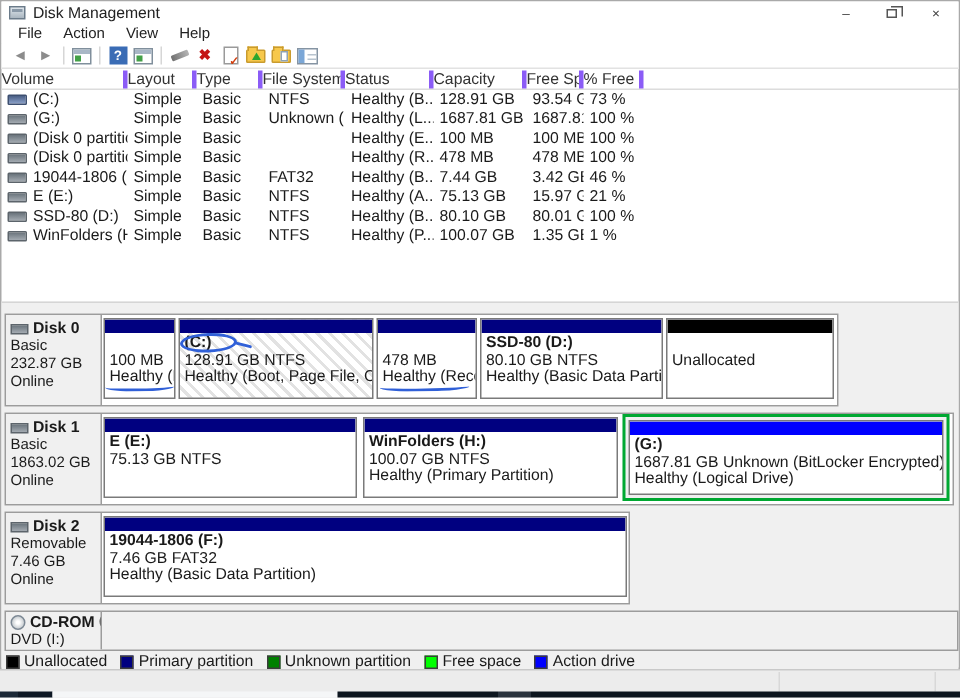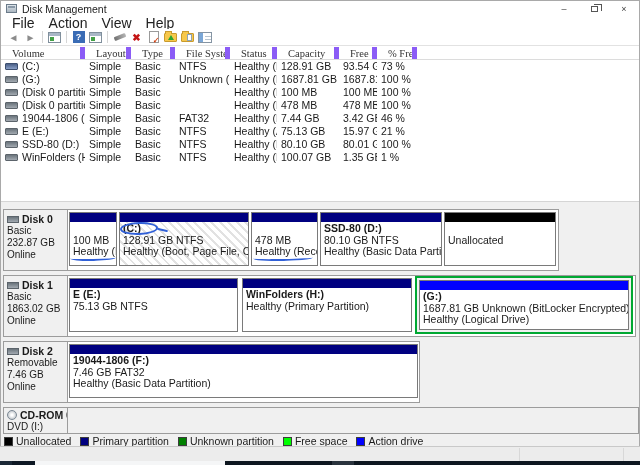--- a/index.html
+++ b/index.html
@@ -18,21 +18,21 @@
   .app-icon { width:11px; height:9px; border:1px solid #6b7b8a; background:linear-gradient(#dfe6ec,#aab6c0); position:relative; margin-right:5px; }
   .app-icon::after { content:""; position:absolute; left:1px; right:1px; top:1px; height:2px; background:#8a99a8; }
   .title-text { font-size:10.5px; color:#222; }
   .win-controls { position:absolute; right:0; top:0; height:15px; display:flex; }
   .wc { width:30px; height:15px; display:flex; align-items:center; justify-content:center; font-size:9px; color:#444; }
   .ic-restore { width:7px; height:6px; border:1px solid #555; background:#fff; position:relative; }
   .ic-restore::before { content:""; position:absolute; left:2px; top:-3px; width:7px; height:6px; border:1px solid #555; border-bottom:none; border-left:none; }
 
   
   .menubar { position:absolute; left:0; top:15px; width:100%; height:13px; background:#fff; display:flex; align-items:center; padding-left:4px; }
-  .menu-item { font-size:14px; padding:0 7px; color:#222; }
+  .menu-item { font-size:10px; padding:0 7px; color:#222; }
 
   
   .toolbar { position:absolute; left:0; top:28px; width:100%; height:17px; background:#fff; border-bottom:1px solid #e2e2e2; display:flex; align-items:center; padding-left:4px; }
   .tbtn { height:15px; min-width:17px; display:flex; align-items:center; justify-content:center; }
   .tsep { width:1px; height:12px; background:#d6d6d6; margin:0 3px; }
   .arrow-glyph { font-size:10px; color:#8c8c8c; line-height:15px; }
   .ic-window { width:13px; height:11px; border:1px solid #808f9c; background:#fff; position:relative; display:inline-block; }
   .w-top { position:absolute; top:0; left:0; right:0; height:3px; background:#a9b7c6; }
   .w-green { position:absolute; bottom:1px; left:1px; width:4px; height:4px; background:#43a047; }
   .ic-help { width:12px; height:12px; background:#3a6cb5; color:#fff; font-weight:bold; font-size:9px; text-align:center; line-height:12px; display:inline-block; }
@@ -46,23 +46,23 @@
   .f-doc { position:absolute; right:1px; top:0px; width:5px; height:7px; background:#fff; border:1px solid #8fa3b5; }
   .ic-details { width:14px; height:11px; border:1px solid #8594a3; background:#fff; position:relative; display:inline-block; }
   .ic-details .d-col { position:absolute; left:0; top:0; bottom:0; width:4px; background:#7ba7d7; }
   .ic-details .d-l1 { position:absolute; left:6px; top:3px; width:6px; height:1px; background:#b8c4cf; }
   .ic-details .d-l2 { position:absolute; left:6px; top:6px; width:6px; height:1px; background:#b8c4cf; }
 
   
   .table { position:absolute; left:0; top:46px; width:100%; }
   .thead, .trow { display:flex; height:13px; line-height:13px; font-size:10.5px; white-space:nowrap; }
   .thead { color:#333; border-bottom:1px solid #dcdcdc; }
-  .th { padding-left:11px; border-right:5px solid #8b5cf6; overflow:hidden;font-family:Liberation Serif, serif; }
+  .th { padding-left:0; border-right:3px solid #8b5cf6; overflow:hidden; }
   .td { padding-left:4px; overflow:hidden; }
-  .c0{width:84px}.c1{width:46px}.c2{width:44px}.c3{width:55px}.c4{width:47px}.c5{width:62px}.c6{width:38px}.c7{width:40px}
+  .c0{width:84px}.c1{width:46px}.c2{width:44px}.c3{width:55px}.c4{width:59px}.c5{width:62px}.c6{width:38px}.c7{width:40px}
   .vol-cell { display:flex; align-items:center; gap:4px; }
   .drive { width:13px; height:7px; flex:none; background:linear-gradient(#6a747c,#a3aab1); border:1px solid #5c646b; border-radius:1px; }
   .drive.c { background:linear-gradient(#4a5f86,#8aa0c8); border-color:#3d4f70; }
 
   
   .graph { position:absolute; left:0; top:200px; width:638px; height:245px; background:#f0f0f0; border-top:1px solid #d5d5d5; }
   .disk-row { position:absolute; left:2px; border:1px solid #9c9c9c; background:#fff; display:flex; }
   .dpanel { width:64px; flex:none; background:#f0f0f0; border-right:1px solid #9c9c9c; padding:3px 2px 0 3px; overflow:hidden; }
   .dtitle { font-size:10.5px; font-weight:bold; display:flex; align-items:center; gap:3px; white-space:nowrap; }
   .dline { font-size:10px; line-height:12px; white-space:nowrap; }
@@ -379,20 +379,21 @@
                 <div class="pname">E (E:)</div>
                 <div>75.13 GB NTFS</div>
               </div>
             </div>
         </div>
         <div class="part" style="left:174px; width:170px;">
           <div class="pbox">
               <div class="pbar" style="background: rgb(0, 0, 128);"></div>
             <div class="ptext">
                 <div class="pname">WinFolders (H:)</div>
+                <div>100.07 GB NTFS</div>
                 <div>Healthy (Primary Partition)</div>
               </div>
             </div>
         </div>
         <div class="part green" style="left:347px; width:218px;">
           <div class="pbox">
               <div class="pbar" style="background: rgb(0, 0, 255);"></div>
             <div class="ptext">
                 <div class="pname">(G:)</div>
                 <div>1687.81 GB Unknown (BitLocker Encrypted)</div>

